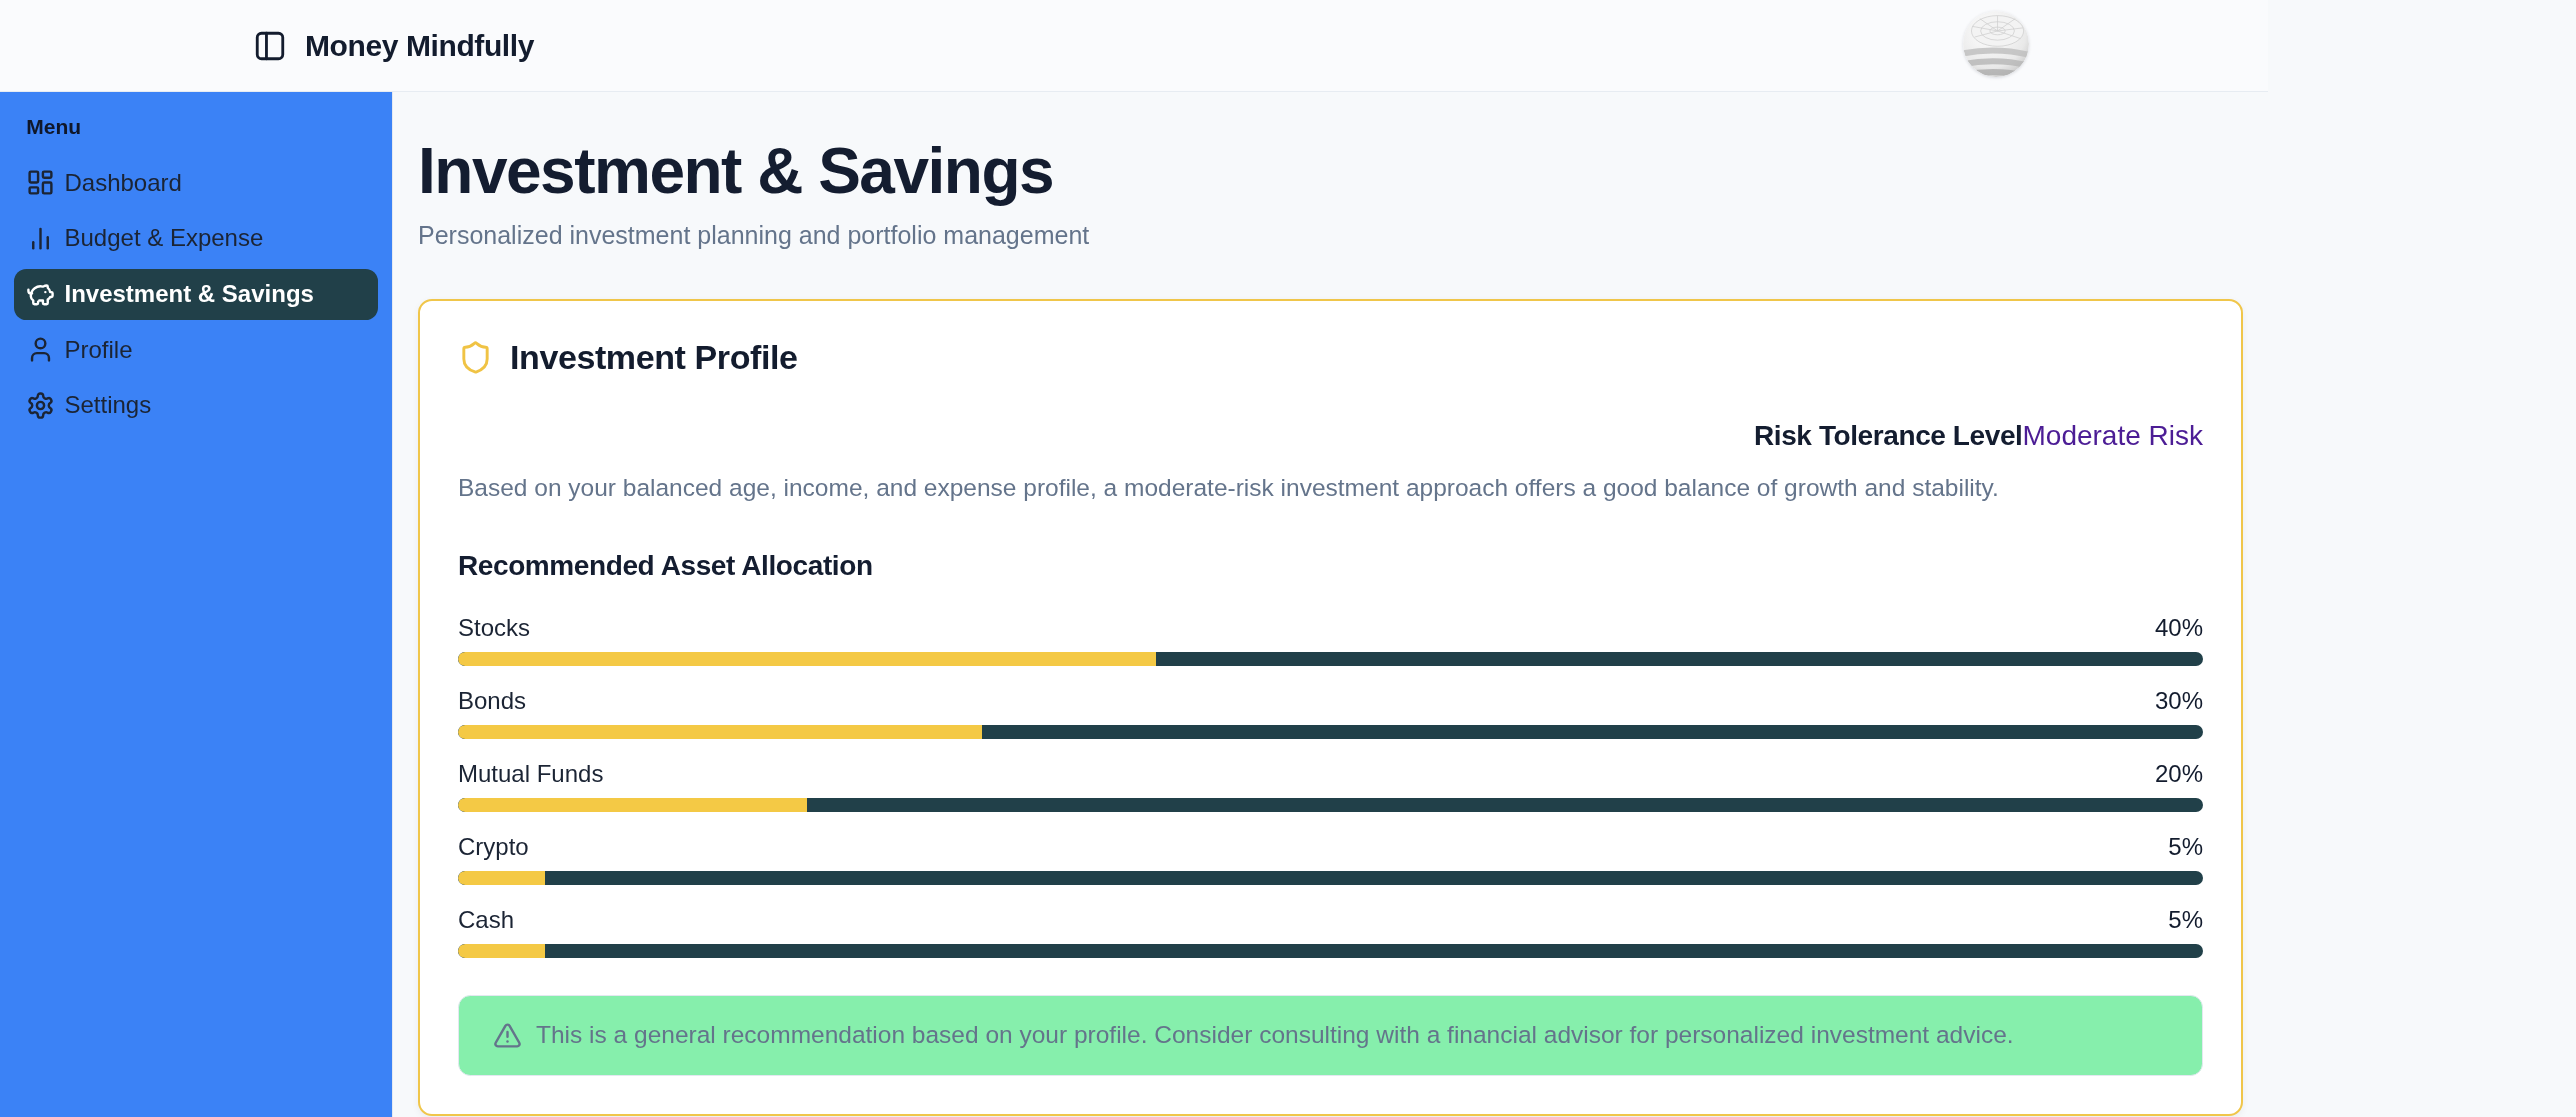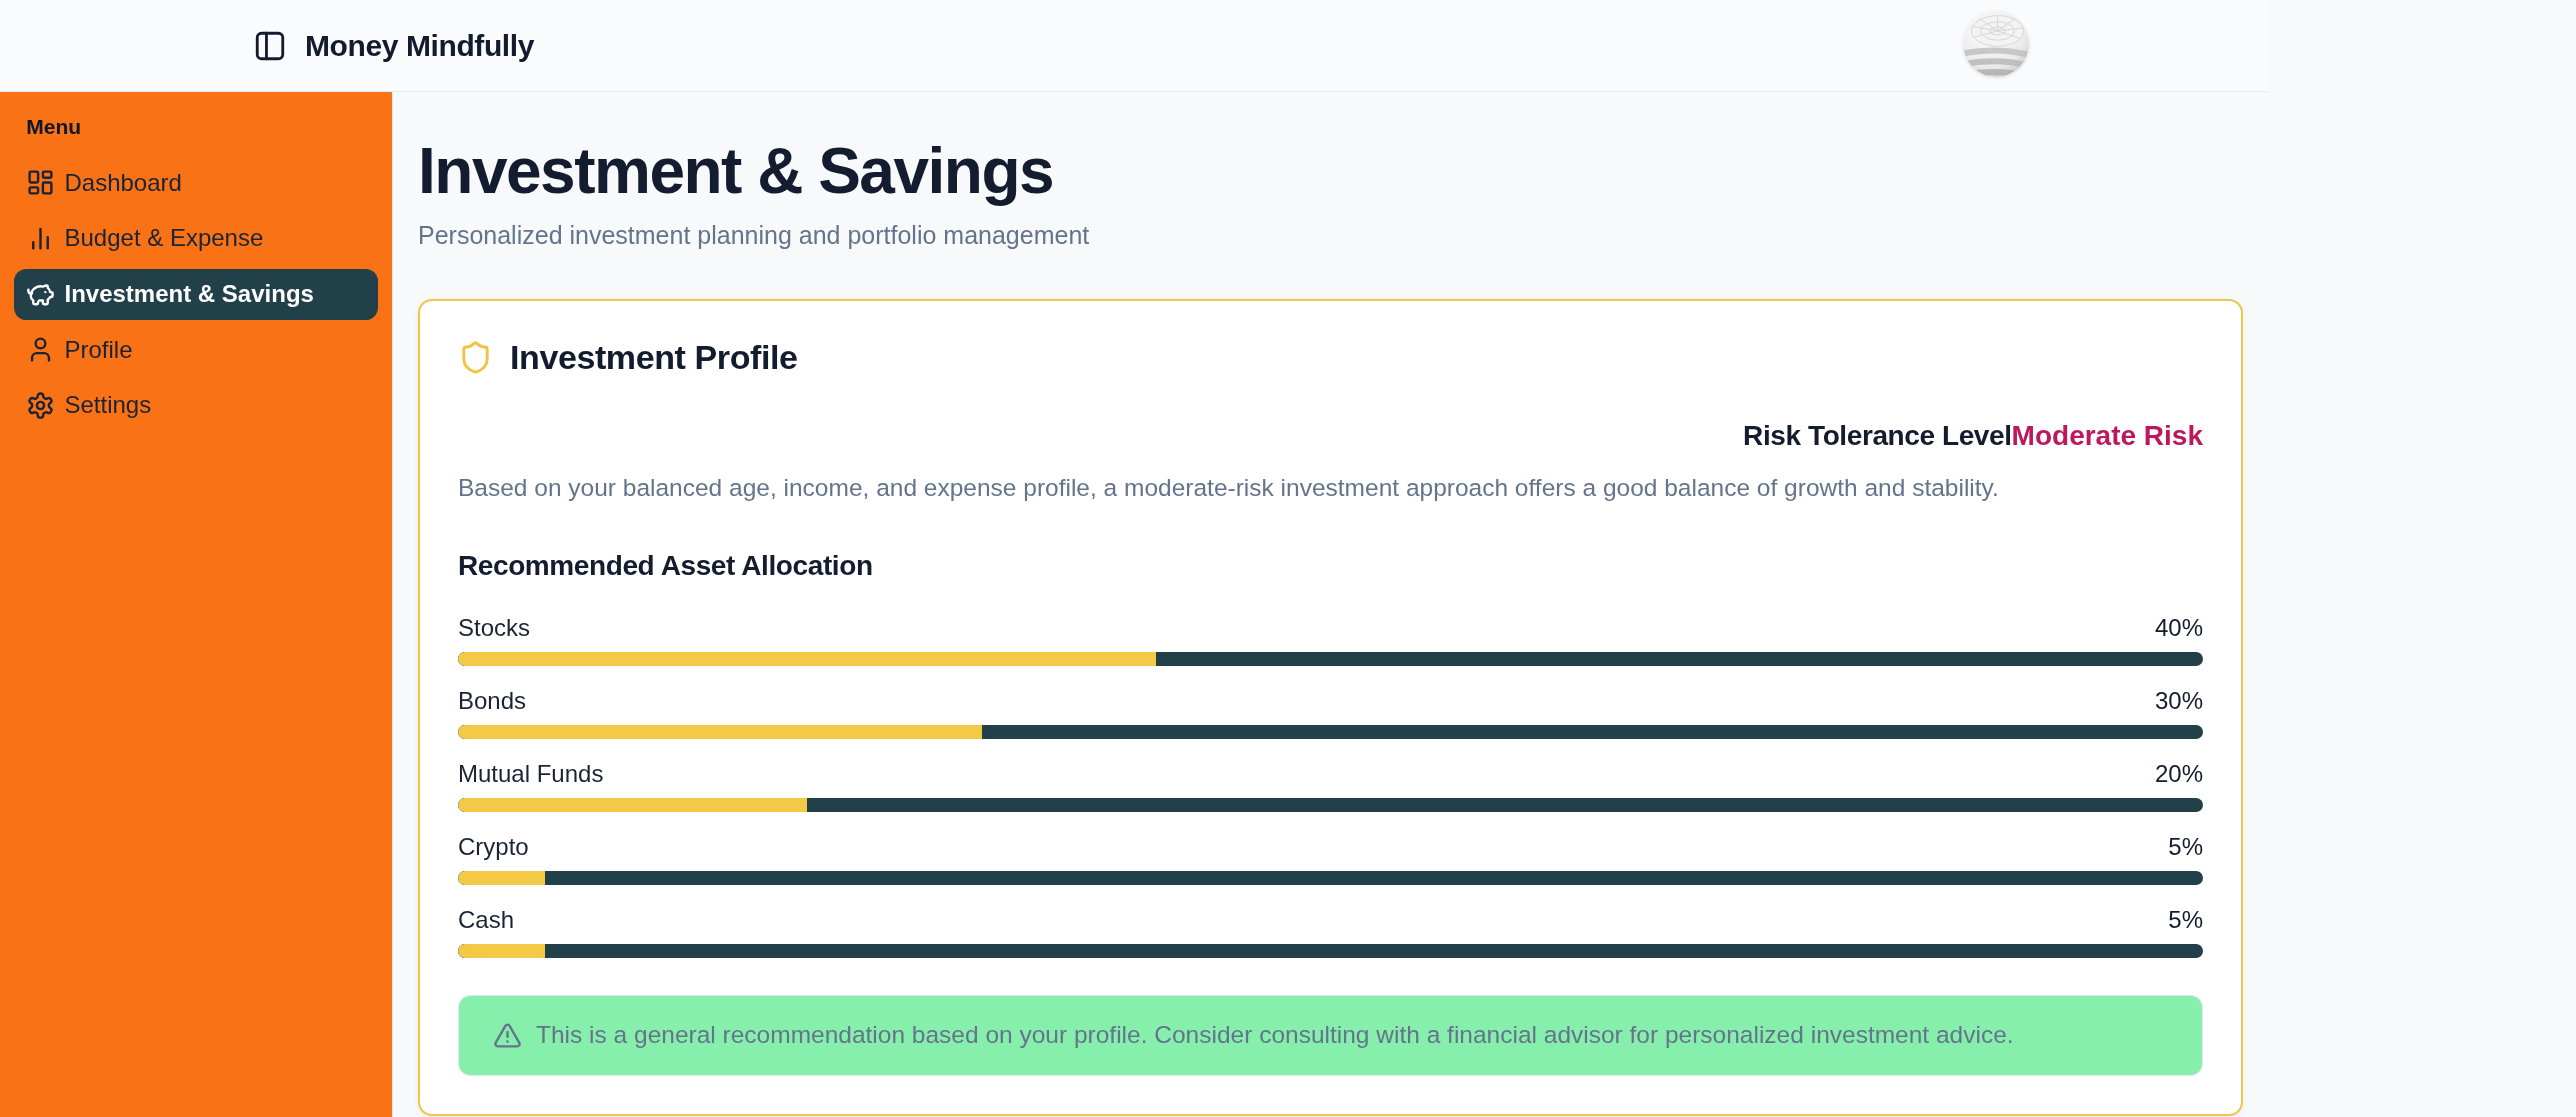--- a/index.html
+++ b/index.html
@@ -38,21 +38,21 @@
     box-shadow:0 0.8px 3.1px rgba(15,23,42,.15);
   }
 
   
   .body-row { flex:1; display:flex; min-height:0; }
 
   
   .sidebar {
     width:393px; flex:0 0 393px;
     border-right:1.5px solid #e4e9f0;
-    background:#f97316;
+    background:#3b82f6;
     padding:23px 14px 0 14px;
   }
   .menu-label {
     font-size:21px; font-weight:700; color:#0f172a;
     margin:0 0 18.4px 12.3px;
   }
   .nav { display:flex; flex-direction:column; gap:4.6px; }
   .nav-item {
     display:flex; align-items:center;
     height:51px; padding-left:12.3px; gap:9.2px;
@@ -84,21 +84,21 @@
   }
   .card-head { display:flex; align-items:center; gap:17px;text-align:center; }
   .card-head .shield { width:35px; height:35px; display:flex; color:#f0c344; }
   .card-title { font-size:34px; font-weight:700; color:#131c2e; letter-spacing:-0.4px; }
 
   .risk-row {
     margin-top:43px;
     display:flex; align-items:baseline; justify-content:flex-end;
   }
   .risk-heading { font-size:28px; font-weight:700; color:#141d30; letter-spacing:-0.4px; }
-  .risk-badge { font-size:28px; font-weight:700; color:#be185d; }
+  .risk-badge { font-size:28px; font-weight:400; color:#4c1d95; }
   .risk-desc { margin-top:20px; font-size:24.5px; color:#64748b; line-height:1.3; }
 
   .alloc-heading { margin-top:46px; font-size:28px; font-weight:700; color:#141d30; letter-spacing:-0.4px; }
   .alloc-list { margin-top:32px; }
   .alloc-row { margin-bottom:21px; }
   .alloc-row:last-child { margin-bottom:8px; }
   .alloc-labels { display:flex; justify-content:space-between; align-items:baseline; }
   .alloc-name { font-size:24px; color:#1b2434; }
   .alloc-pct { font-size:24px; color:#131c2e; }
   .alloc-track {

